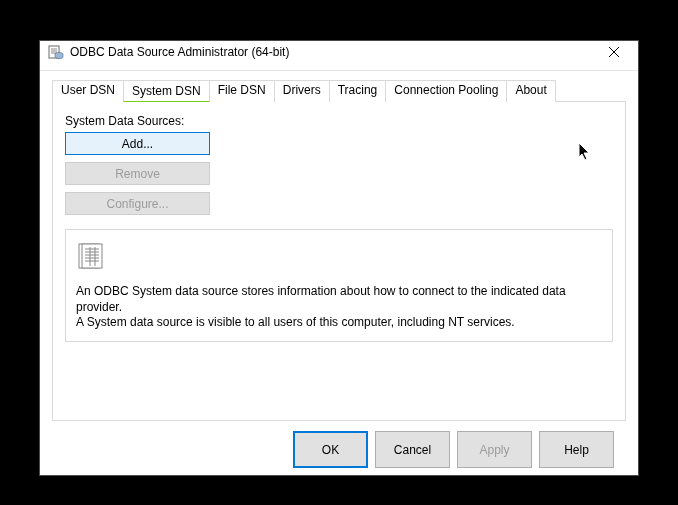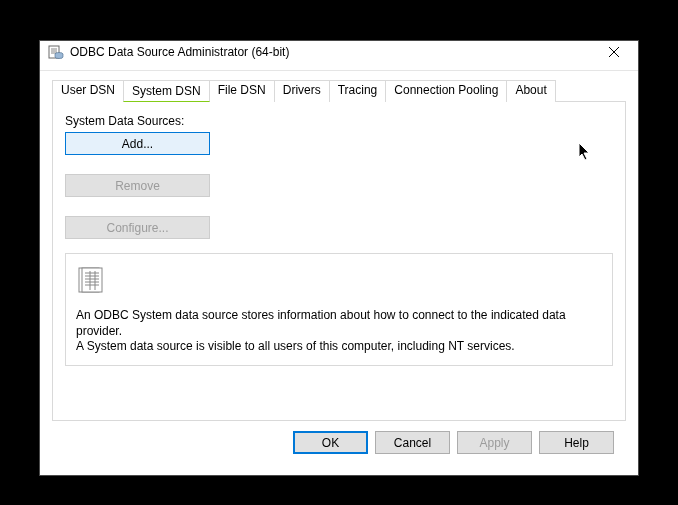--- a/index.html
+++ b/index.html
@@ -113,21 +113,21 @@
     .list-col {
       padding: 3px 8px;
       font-size: 12px;
       color: #000;
       border-right: 1px solid #e5e5e5;
     }
     .list-col:last-child { border-right: none; flex:1; }
     .side-buttons {
       display: flex;
       flex-direction: column;
-      gap: 19px;
+      gap: 7px;
       width: 145px;
     }
     .btn {
       height: 23px;
       border: 1px solid #adadad;
       background: #e1e1e1;
       font-size: 12px;
       color: #000;
       display: flex;
       align-items: center;
@@ -163,21 +163,21 @@
       line-height: 1.3;
     }
     .dialog-buttons {
       display: flex;
       justify-content: flex-end;
       gap: 7px;
       padding: 10px 12px 0 12px;
     }
     .dlg-btn {
       width: 75px;
-      height: 23px;
+      height: 37px;
       border: 1px solid #adadad;
       background: #e1e1e1;
       font-size: 12px;
       color: #000;
       display: flex;
       align-items: center;
       justify-content: center;
       cursor: default;
     }
     .dlg-btn.default {

